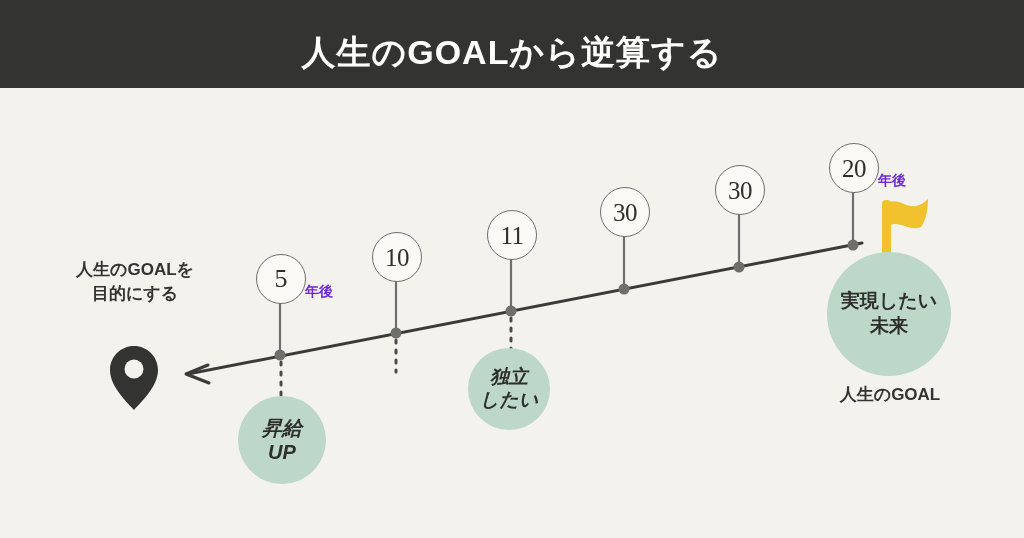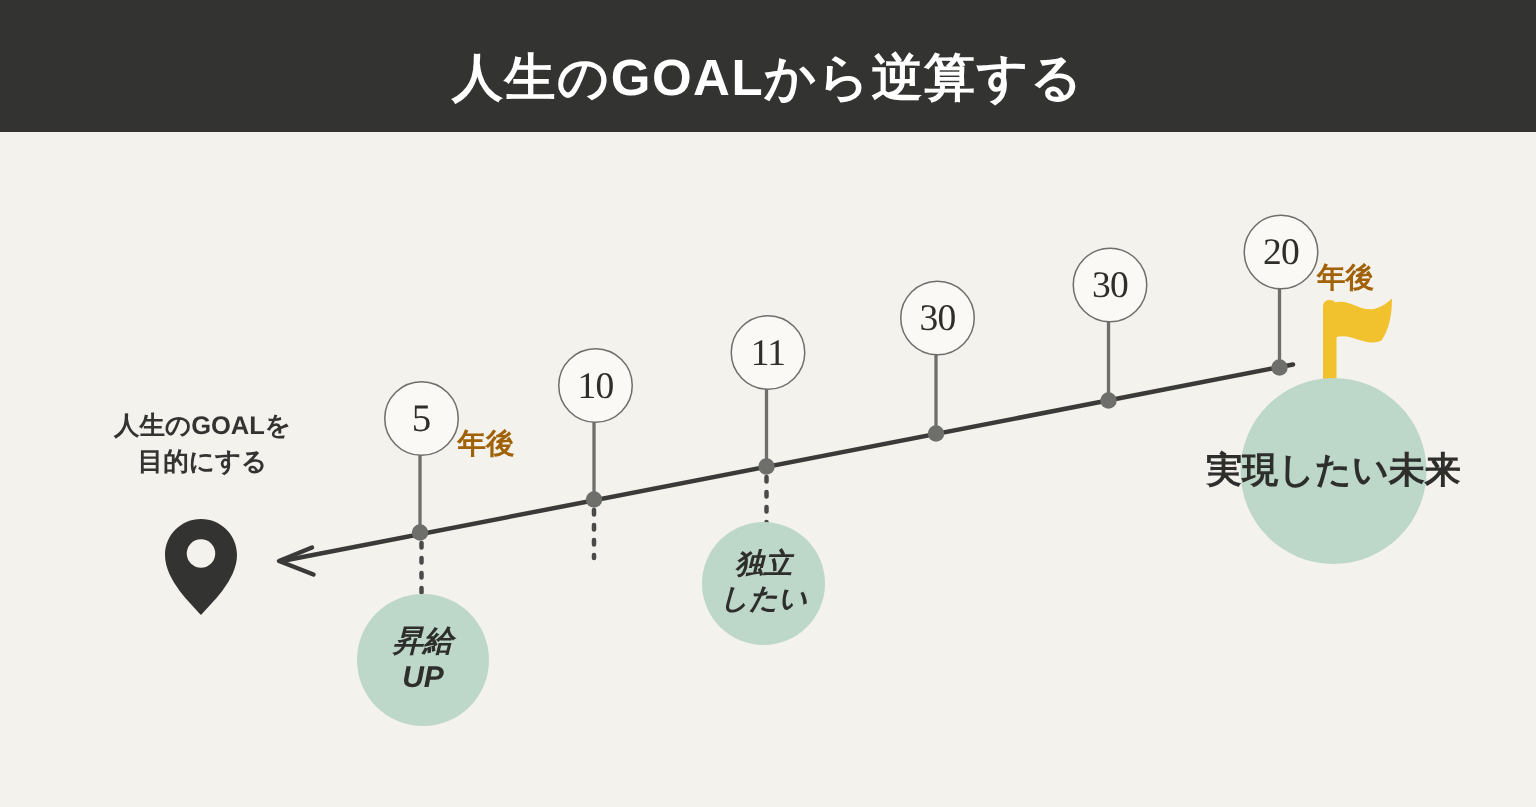--- a/index.html
+++ b/index.html
@@ -47,21 +47,21 @@
     left: 0; top: 0;
     width: 1024px;
     height: 538px;
     pointer-events: none;
   }
 
   
   .goal-caption {
     position: absolute;
     left: 40px;
-    top: 272px;
+    top: 258px;
     width: 190px;
     text-align: center;
     color: #333331;
     font-size: 17px;
     font-weight: bold;
     line-height: 1.42;
   }
   .goal-caption .line { display: block; white-space: nowrap; }
 
   
@@ -93,23 +93,23 @@
     color: #2e2e2c;
     font-size: 26px;
     line-height: 1;
     font-family: "Liberation Serif", "DejaVu Serif", serif;
   }
   .year-bubble.wide { font-size: 25px; letter-spacing: -0.5px; }
   .year-suffix {
     position: absolute;
     left: 25px;
     top: 5px;
-    font-size: 19px;
-    font-weight: bold;
-    color: #a16207;
+    font-size: 14px;
+    font-weight: bold;
+    color: #6d28d9;
     white-space: nowrap;
   }
 
   
   .milestone {
     position: absolute;
     border-radius: 50%;
     background: #bdd7c8;
     display: flex;
     flex-direction: column;
@@ -130,26 +130,26 @@
   
   #final-goal {
     position: absolute;
     left: 827px;
     top: 252px;
     width: 124px;
     height: 124px;
     border-radius: 50%;
     background: #bdd7c8;
     display: flex;
-    flex-direction: row;
+    flex-direction: column;
     align-items: center;
     justify-content: center;
     color: #2e2e2c;
     font-weight: bold;
-    font-size: 24px;
+    font-size: 19px;
     line-height: 1.3;
     text-align: center;
   }
   #final-goal .ln { display: block; white-space: nowrap; }
   .final-caption {
     position: absolute;
     left: 802px;
     top: 383px;
     width: 176px;
     text-align: center;
@@ -258,14 +258,15 @@
 
   <svg class="flag" viewBox="0 0 54 66">
     <rect x="6" y="4" width="9" height="62" rx="4" fill="#f2c12e"></rect>
     <path d="M13 6 C24 2 32 14 43 9 C47 7.4 50 5 52 3 C52 14 50 24 45 31 C34 36 25 25 14 29 Z" fill="#f2c12e"></path>
   </svg>
 
   <div id="final-goal">
     <span class="ln">実現したい</span>
     <span class="ln">未来</span>
   </div>
+  <div class="final-caption">人生のGOAL</div>
 
 </div>
 
 </body></html>

